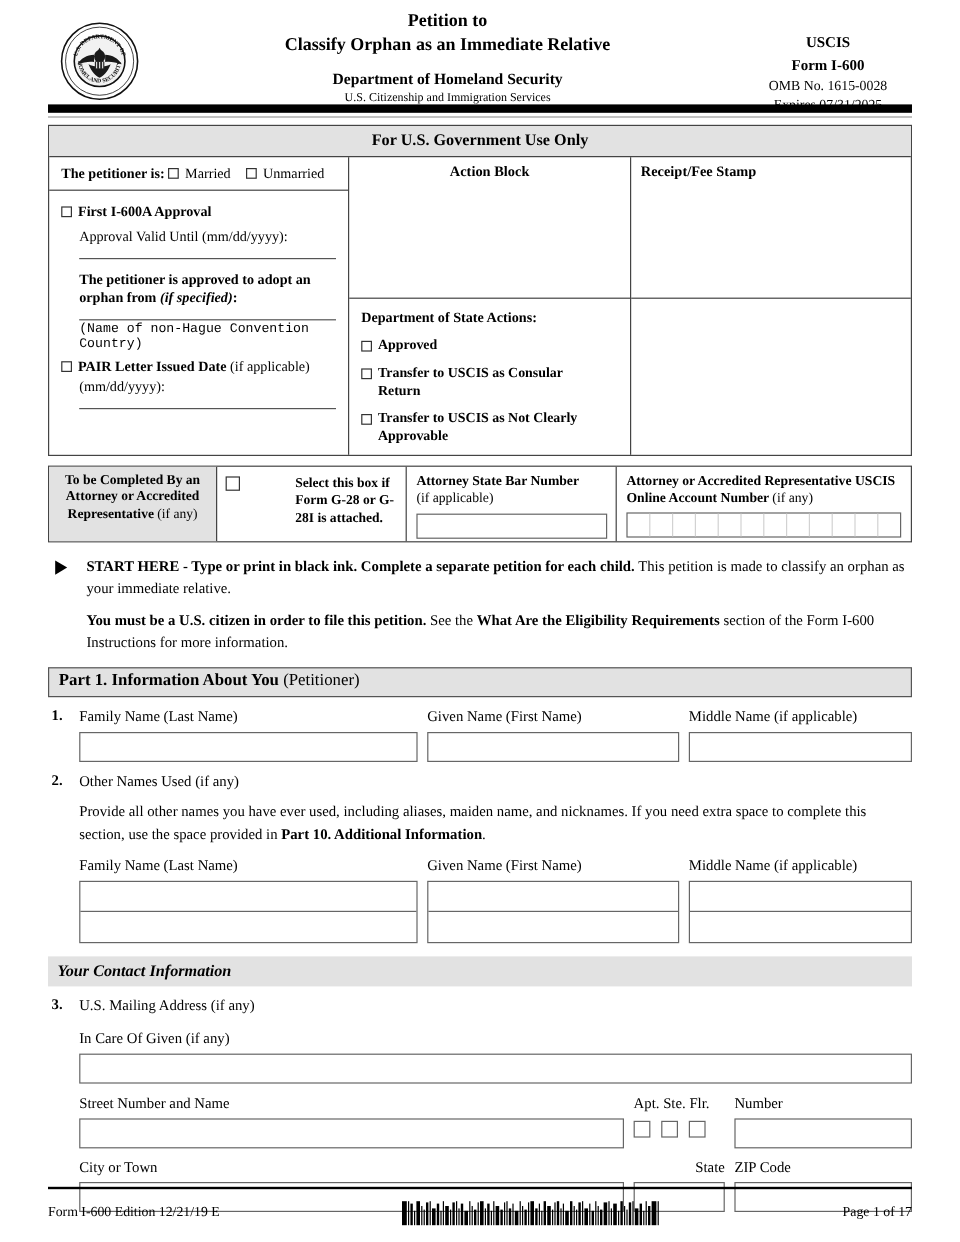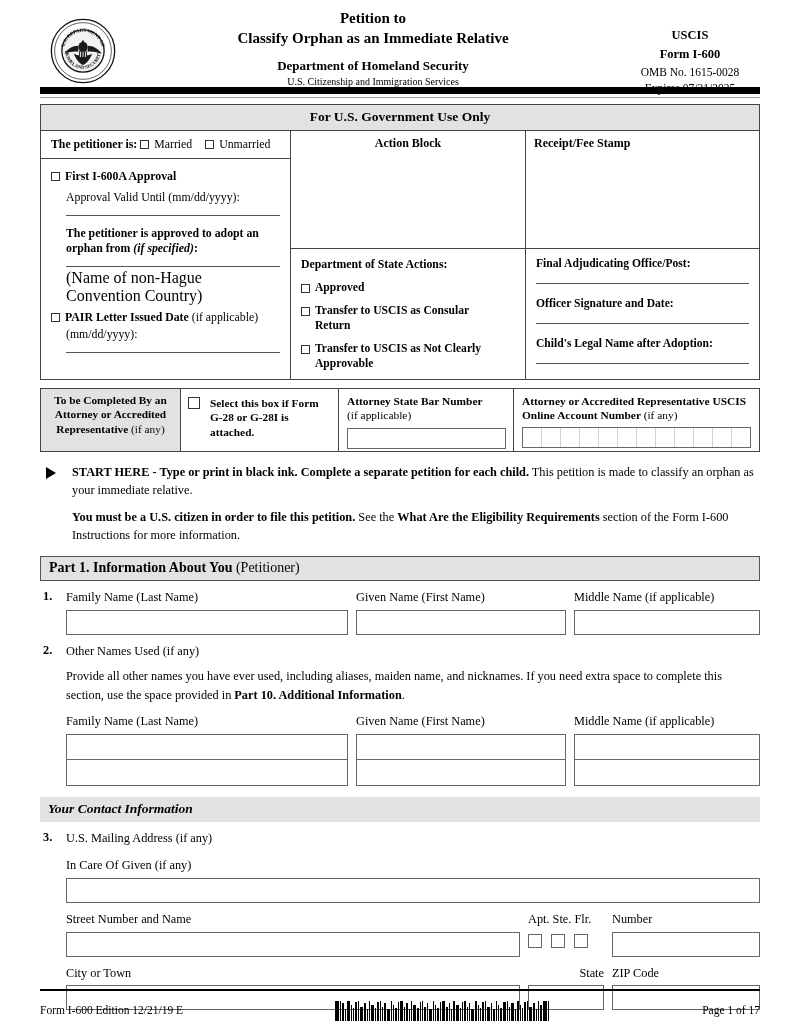--- a/index.html
+++ b/index.html
@@ -53,21 +53,21 @@
     border: 1.1px solid #333; background: #fff;
     vertical-align: middle; margin: 0 5px 1px 0;
   }
   .row-cb { display: flex; align-items: flex-start; }
   .row-cb .cb { margin-top: 3px; flex: 0 0 auto; }
   .lbl-b { font-weight: bold; font-size: 11.8px; }
   .lbl-n { font-size: 11.8px; }
   .sub-ind { padding-left: 15px; }
   .uline { border-bottom: 1px solid #555; height: 1px; margin: 10px 0 3px 15px; }
   .uline2 { border-bottom: 1px solid #555; height: 1px; margin: 9px 0 2px 15px; }
-  .tiny { font-size: 16px; }
+  .tiny { font-size: 11px; font-family: Liberation Mono, monospace; }
 
   .act-top { height: 118px; border-bottom: 1.5px solid #444; padding: 5px 8px; }
   .act-hd { text-align: center; font-weight: bold; font-size: 12px; }
   .act-bot { padding: 8px 10px 6px 10px; height: 130px; }
   .dos-hd { font-weight: bold; font-size: 11.8px; margin-bottom: 9px; }
   .dos-item { display: flex; align-items: flex-start; margin-bottom: 9px; }
   .dos-item .cb { margin-top: 3px; }
   .dos-txt { font-weight: bold; font-size: 11.6px; line-height: 1.25; }
 
   .rec-top { height: 118px; border-bottom: 1.5px solid #444; padding: 5px 8px; }
@@ -78,21 +78,21 @@
 
   
   .atty { display: flex; border: 1.5px solid #444; margin-top: 8px; height: 64px; }
   .atty-a {
     width: 140px; flex: 0 0 140px; background: #e2e2e2;
     border-right: 1.5px solid #444; text-align: center;
     font-weight: bold; font-size: 11.3px; line-height: 1.27;
     padding: 4px 2px 0 2px;
   }
   .atty-a .nb { font-weight: normal; }
-  .atty-b { width: 158px; flex: 0 0 158px; border-right: 1.5px solid #444; padding: 7px 6px 0 7px; display: flex; }
+  .atty-b { width: 158px; flex: 0 0 158px; border-right: 1.5px solid #444; padding: 7px 6px 0 7px; display: flex; gap: 36px; }
   .atty-b .cb { width: 12px; height: 12px; margin-top: 1px; flex: 0 0 auto; }
   .atty-b-tx { font-weight: bold; font-size: 11.3px; line-height: 1.28; margin-left: 5px; }
   .atty-c { width: 175px; flex: 0 0 175px; border-right: 1.5px solid #444; padding: 5px 7px 0 8px; }
   .atty-hd { font-weight: bold; font-size: 11.4px; line-height: 1.25; }
   .atty-hd .nb { font-weight: normal; }
   .atty-d { flex: 1 1 auto; padding: 5px 8px 0 8px; }
   .fld { border: 1.2px solid #666; background: #fff; height: 21px; margin-top: 5px; }
   .seg { display: flex; border: 1.2px solid #666; height: 21px; margin-top: 4px; background:#fff; }
   .seg i { flex: 1 1 0; border-right: 1px solid #d2d2d2; }
   .seg i:last-child { border-right: none; }
@@ -260,28 +260,20 @@
             <span class="cb"></span>
             <span class="dos-txt" style="max-width:175px">Transfer to USCIS as Not Clearly Approvable</span>
           </div>
         </div>
       </div>
 
       <div class="gov-col-r">
         <div class="rec-top">
           <div class="rec-hd">Receipt/Fee Stamp</div>
         </div>
-        <div class="rec-bot">
-          <div class="rec-lbl">Final Adjudicating Office/Post:</div>
-          <div class="rec-line"></div>
-          <div class="rec-lbl">Officer Signature and Date:</div>
-          <div class="rec-line"></div>
-          <div class="rec-lbl">Child's Legal Name after Adoption:</div>
-          <div class="rec-line"></div>
-        </div>
       </div>
 
     </div>
   </div>
 
   <div class="atty">
     <div class="atty-a">
       <span>To be Completed By an Attorney or Accredited Representative</span>
       <span class="nb">(if any)</span>
     </div>

